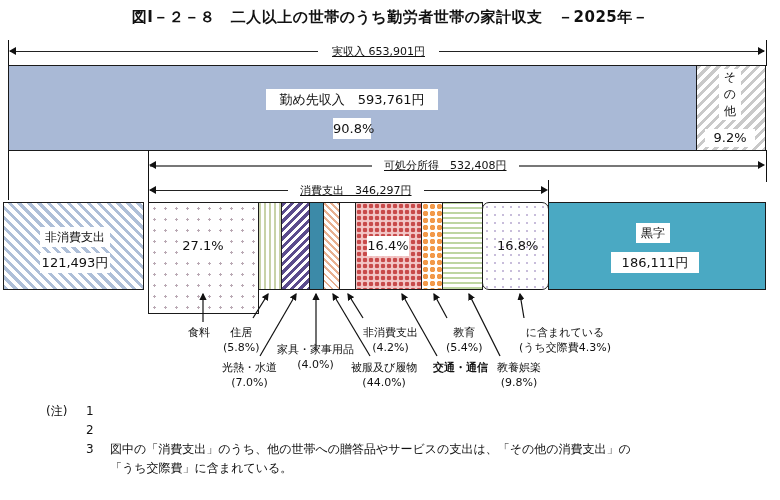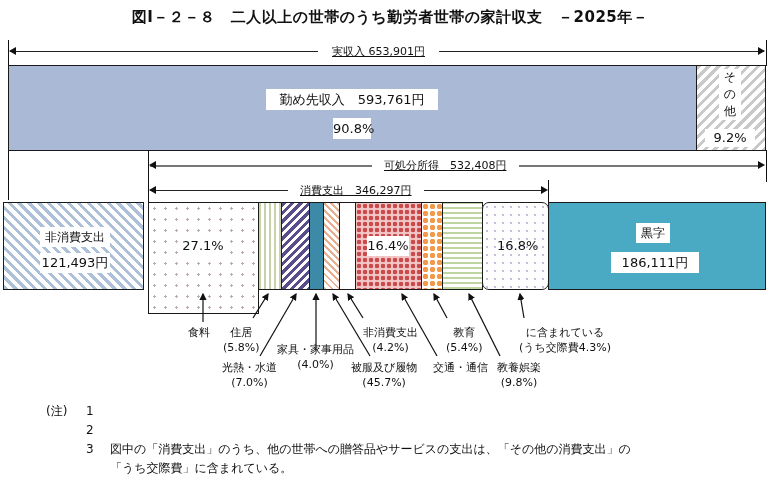--- a/index.html
+++ b/index.html
@@ -130,27 +130,27 @@
 <div class="cat" style="left:222px; top:360px;">
   <div>光熱・水道</div>
   <div>(7.0%)</div>
 </div>
 <div class="cat" style="left:277px; top:342px;text-align:center;">
   <div>家具・家事用品</div>
   <div>(4.0%)</div>
 </div>
 <div class="cat" style="left:351px; top:360px;">
   <div>被服及び履物</div>
-  <div>(45.7%)</div>
+  <div>(44.0%)</div>
 </div>
 <div class="cat" style="left:363px; top:325px;">
   <div>非消費支出</div>
   <div>(4.2%)</div>
 </div>
-<div class="cat" style="left:433px; top:360px;">
+<div class="cat" style="left:433px; top:360px;font-weight:bold;">
   <div>交通・通信</div>
 </div>
 <div class="cat" style="left:446px; top:325px;">
   <div>教育</div>
   <div>(5.4%)</div>
 </div>
 <div class="cat" style="left:497px; top:360px;">
   <div>教養娯楽</div>
   <div>(9.8%)</div>
 </div>

